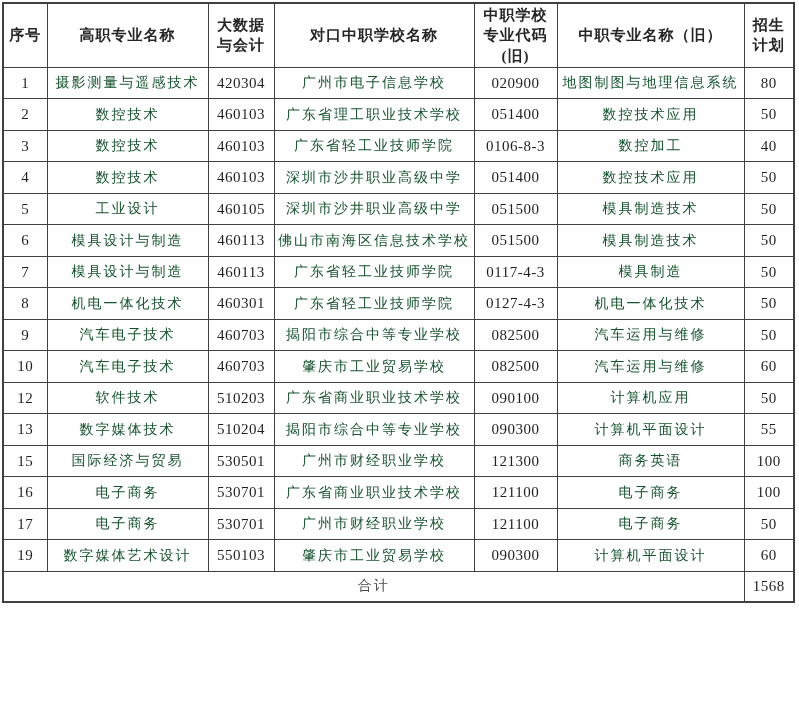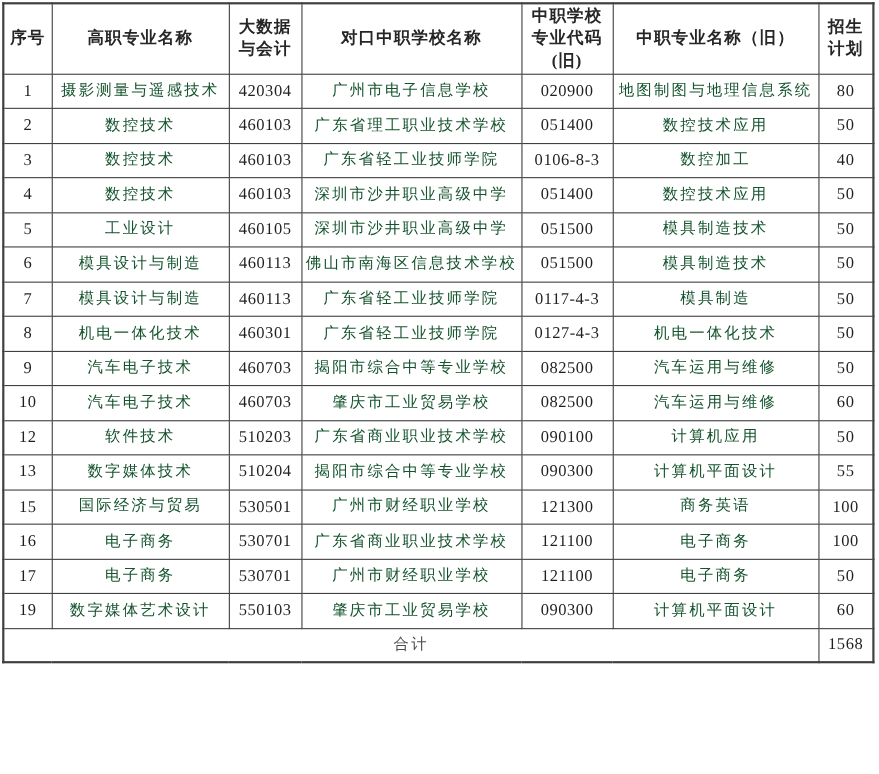--- a/index.html
+++ b/index.html
@@ -44,21 +44,21 @@
     font-size: 14px;
     color: #14532d;
     letter-spacing: 2px;
     line-height: 1.25;
   }
   td.num {
     font-size: 15px;
     color: #1f1f1f;
     letter-spacing: 0.5px;
   }
-  tfoot td.cn { color: #4d4d4d; font-size: 14px; }
+  tfoot td.cn { color: #4d4d4d; font-size: 14px; font-family: Liberation Mono, monospace; }
 </style>
 </head>
 <body>
 
 <div class="page">
   <table class="plan-table">
     <colgroup>
       <col style="width:44px">
       <col style="width:161px">
       <col style="width:66px">

